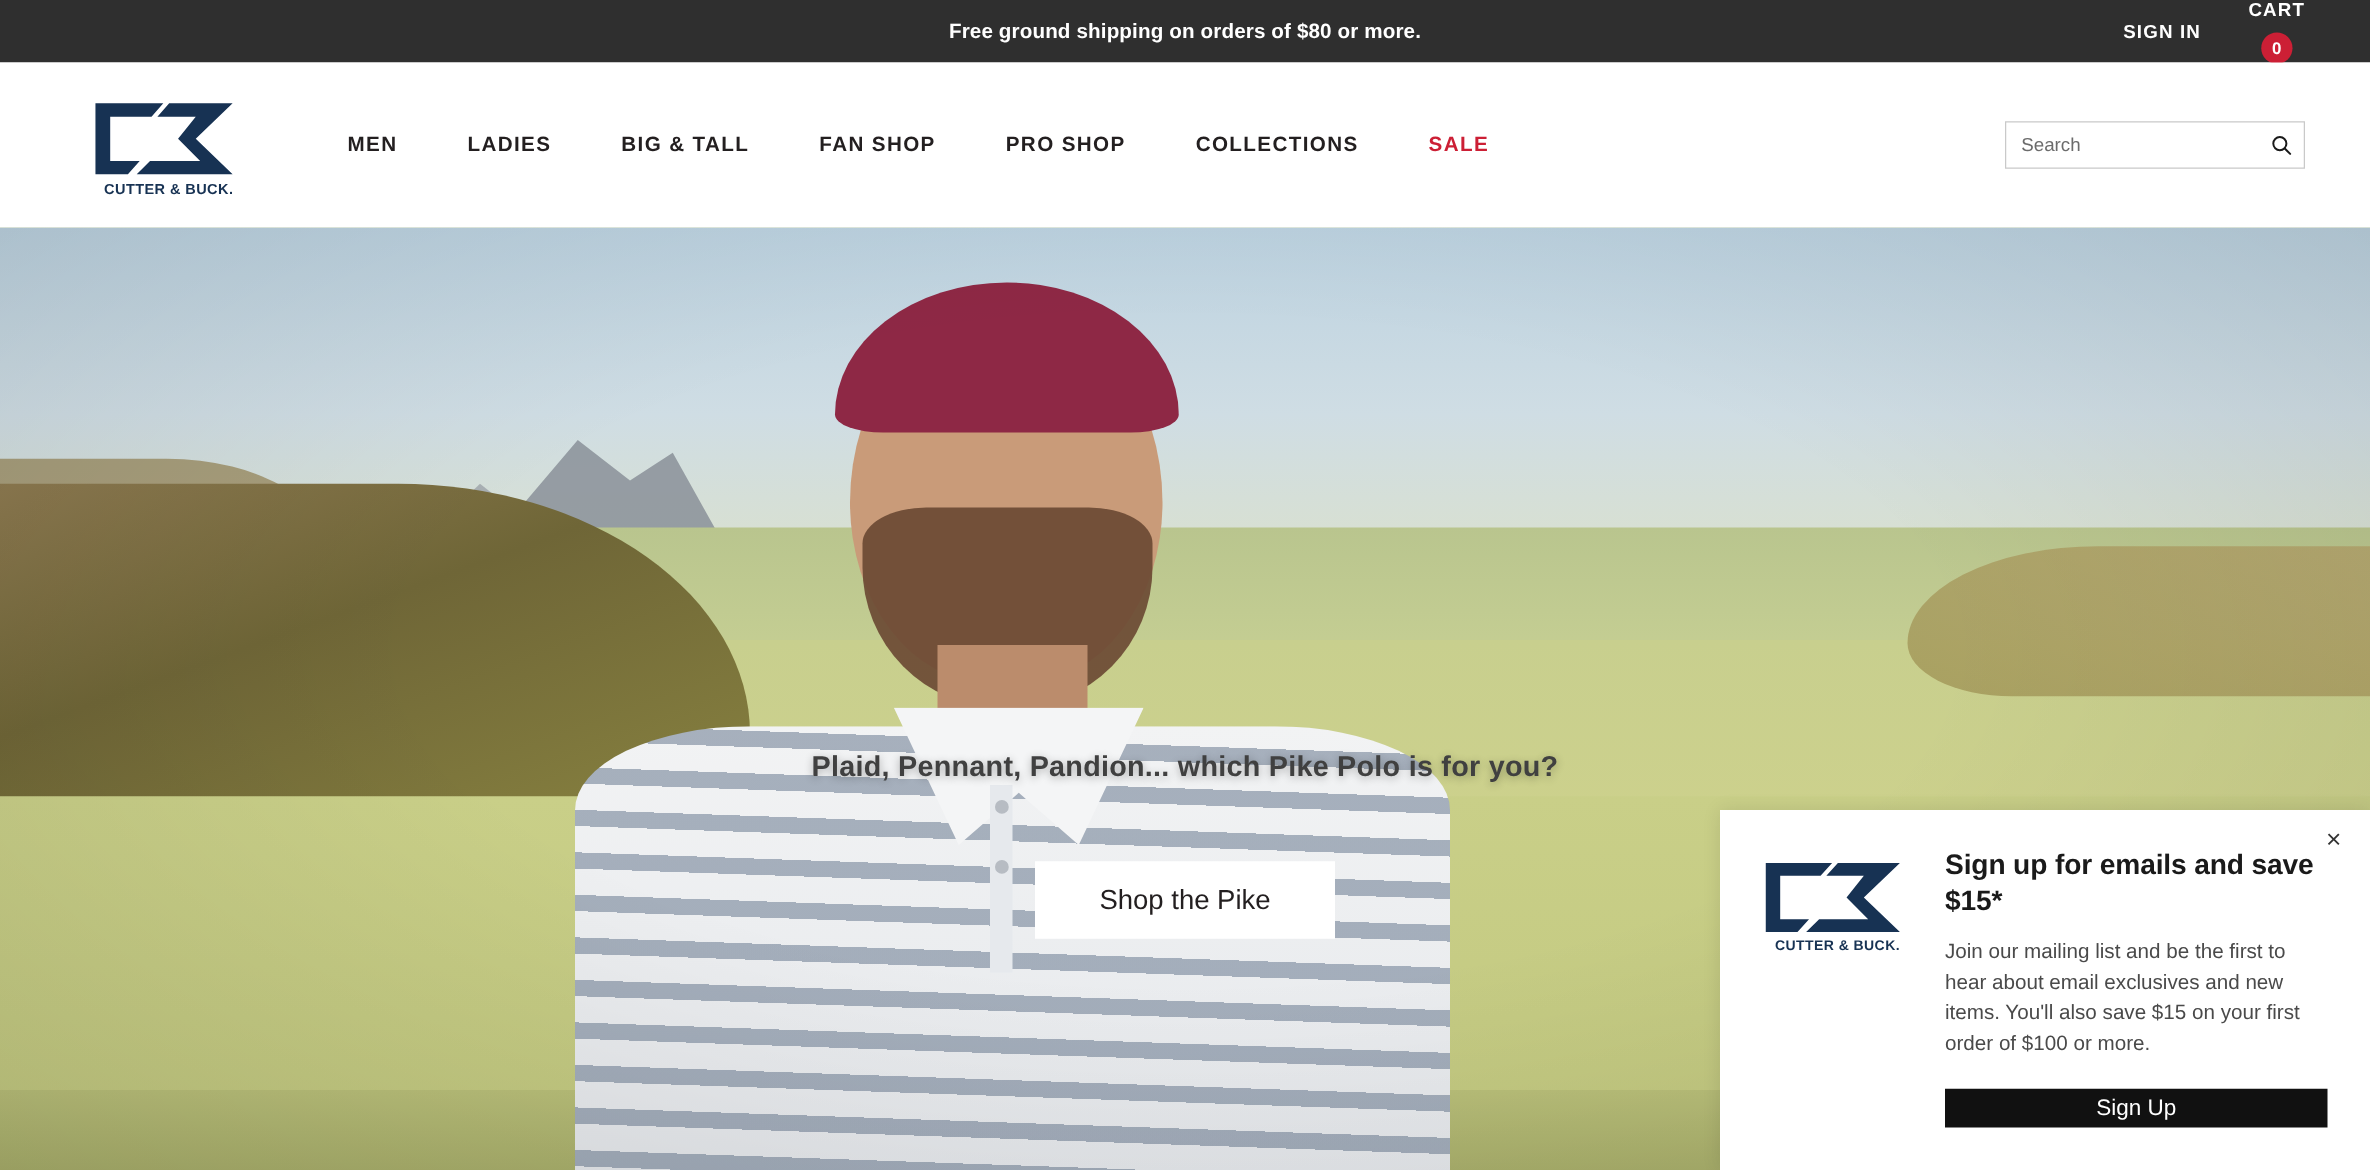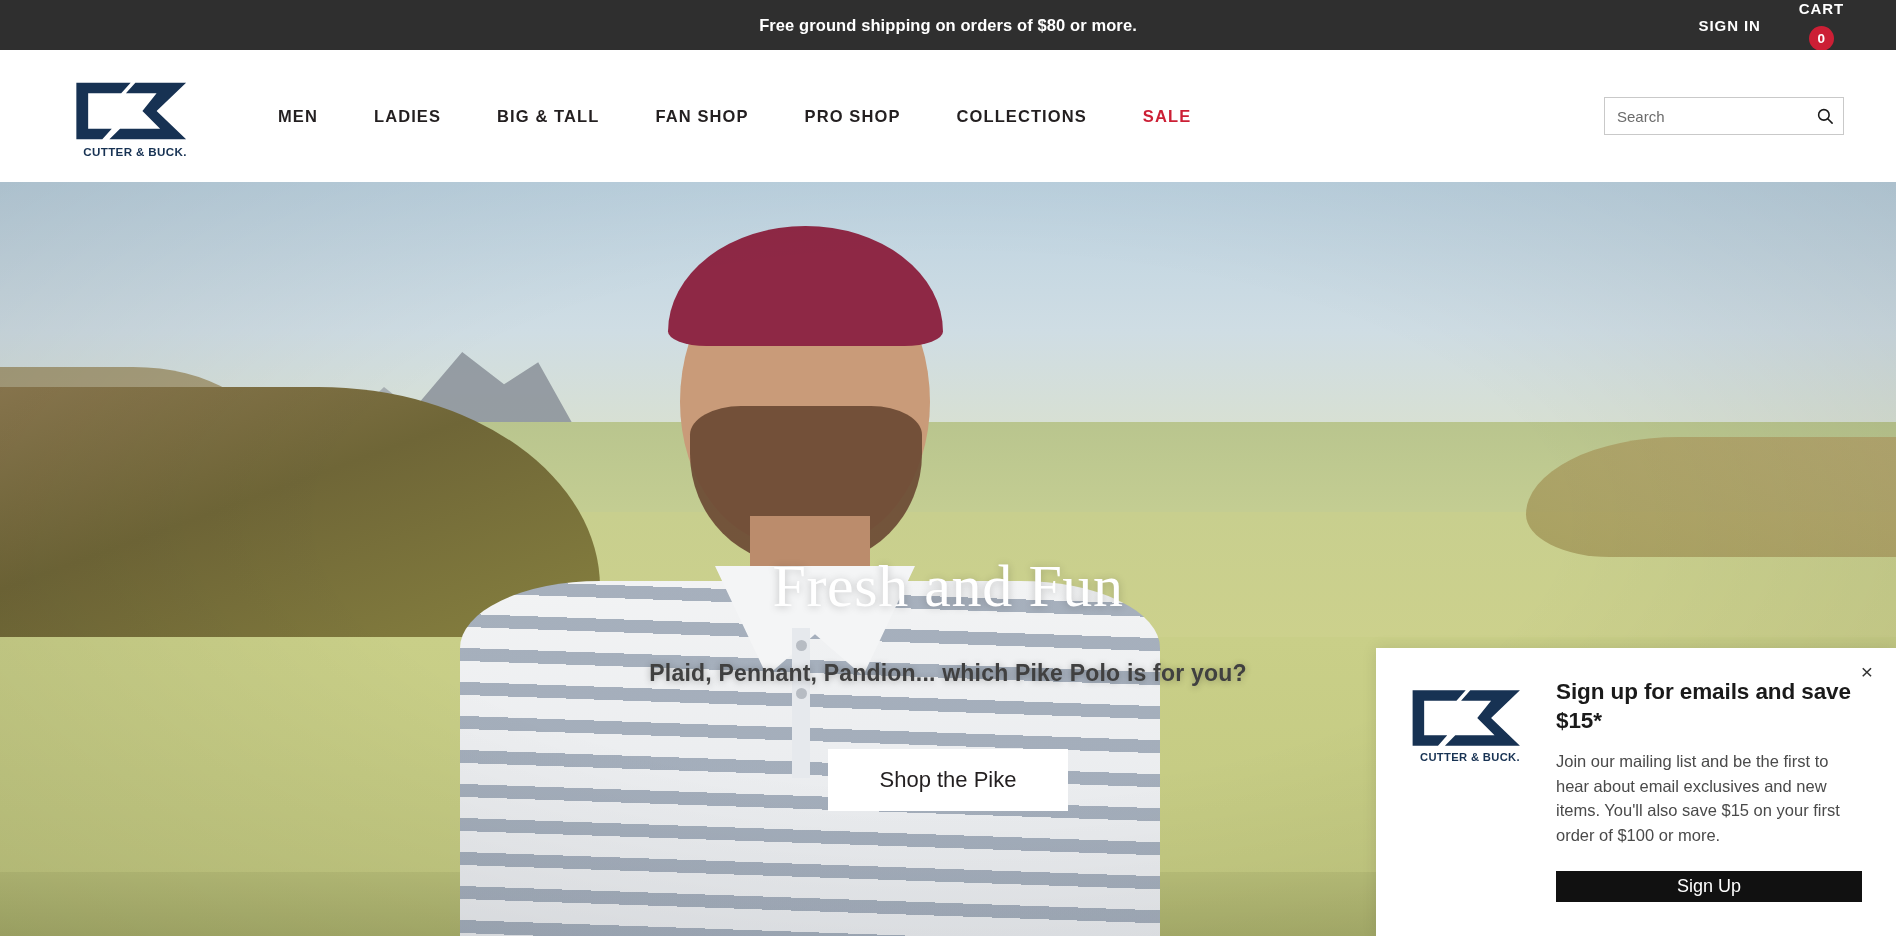--- a/index.html
+++ b/index.html
@@ -412,21 +412,20 @@
       <div class="g-collar"></div>
       <div class="g-placket"></div>
       <div class="g-btn" style="top:404px"></div>
       <div class="g-btn" style="top:452px"></div>
     </div>
 
     <div class="hero-vignette"></div>
   </div>
 
   <div class="hero-content">
-    <div class="hero-title">Fresh and Fun</div>
     <div class="hero-sub">Plaid, Pennant, Pandion... which Pike Polo is for you?</div>
     <a class="hero-cta" href="#">Shop the Pike</a>
   </div>
 
   <div class="popup">
     <button class="popup-close">×</button>
 
     <div class="popup-logo">
       <span>
         <svg viewBox="0 0 200 104" xmlns="http://www.w3.org/2000/svg" aria-hidden="true">

